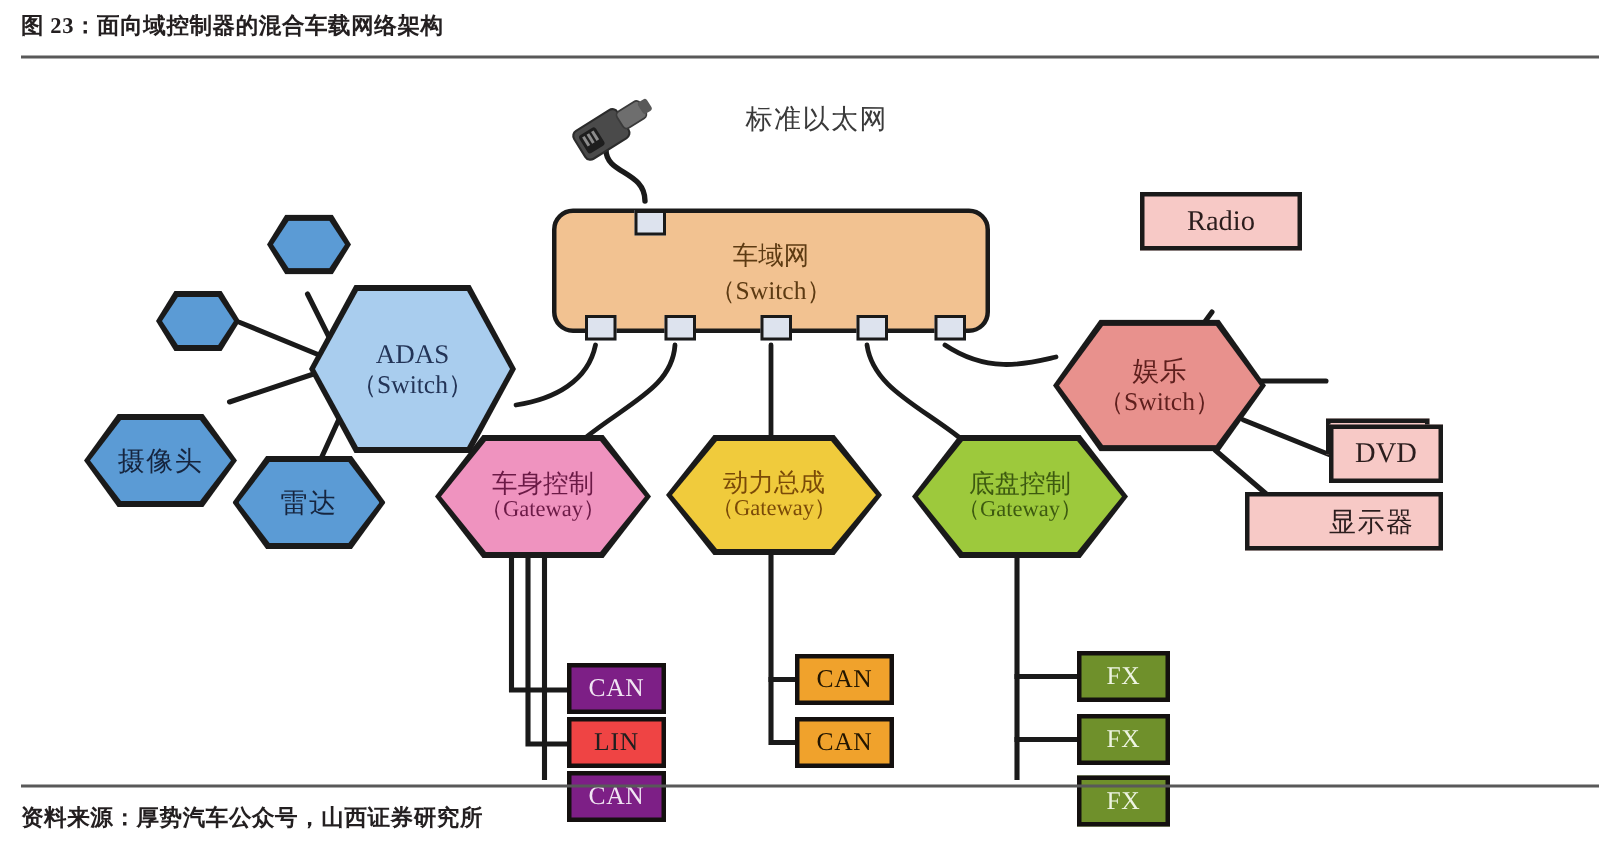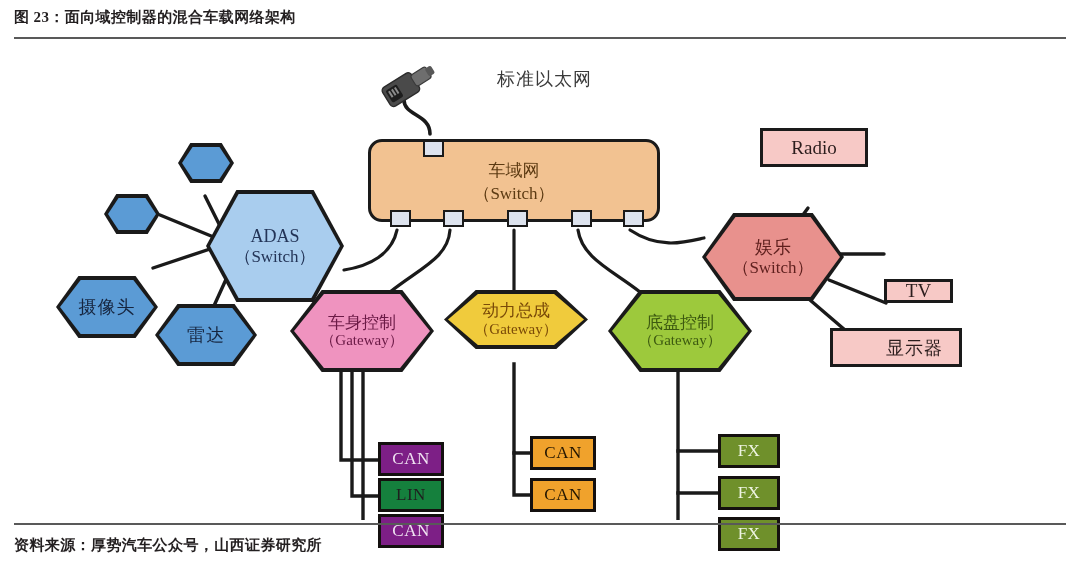--- a/index.html
+++ b/index.html
@@ -145,21 +145,21 @@
     position: absolute;
     border: 3px solid #14100f;
     box-sizing: border-box;
     display: flex;
     align-items: center;
     justify-content: center;
     font-size: 17px;
     letter-spacing: 0.5px;
   }
   .chip.can-purple { background: #7d1f86; color: #f0e4f2; }
-  .chip.lin-gray   { background: #15803d; color: #1f1f1f; }
+  .chip.lin-gray   { background: #ef4444; color: #1f1f1f; }
   .chip.can-orange { background: #f0a22c; color: #231600; }
   .chip.fx-green   { background: #6f902b; color: #eef4e2; }
 
   
   #eth-label {
     position: absolute;
     left: 452px;
     top: 25px;
     font-size: 18px;
     color: #3a3a3a;
@@ -293,21 +293,21 @@
 
     <div class="hexwrap" style="left:290px; top:248px; width:144px; height:82px;">
       <div class="hexborder"></div>
       <div class="hexfill" style="background:#ef93bf;"></div>
       <div class="hextext" style="color:#6b1a46; font-size:17px;">
         <span class="l1">车身控制</span>
         <span class="l2" style="font-size:15px;">（Gateway）</span>
       </div>
     </div>
 
-    <div class="hexwrap" style="left:444px; top:248px; width:144px; height:59px;">
+    <div class="hexwrap" style="left:444px; top:248px; width:144px; height:80px;">
       <div class="hexborder"></div>
       <div class="hexfill" style="background:#f0cb3c;"></div>
       <div class="hextext" style="color:#7a4a08; font-size:17px;">
         <span class="l1">动力总成</span>
         <span class="l2" style="font-size:15px;">（Gateway）</span>
       </div>
     </div>
 
     <div class="hexwrap" style="left:608px; top:248px; width:144px; height:82px;">
       <div class="hexborder"></div>
@@ -328,20 +328,23 @@
     </div>
 
     <div class="rectnode" style="left:760px; top:86px; width:108px; height:39px;">
         <span>Radio</span>
       </div>
 
     <div class="rectnode" style="left:884px; top:193px; width:69px; height:24px;margin-top:44px;">
         <span>TV</span>
       </div>
 
+    <div class="rectnode" style="left:886px; top:241px; width:76px; height:39px;">
+        <span>DVD</span>
+      </div>
 
     <div class="rectnode cn" style="left:830px; top:286px; width:132px; height:39px;padding-left:37px;">
         <span>显示器</span>
       </div>
 
     <div class="chip can-purple" style="left:378px; top:400px; width:66px; height:34px;">
         <span>CAN</span>
       </div>
     <div class="chip lin-gray" style="left:378px; top:436px; width:66px; height:34px;">
         <span>LIN</span>

